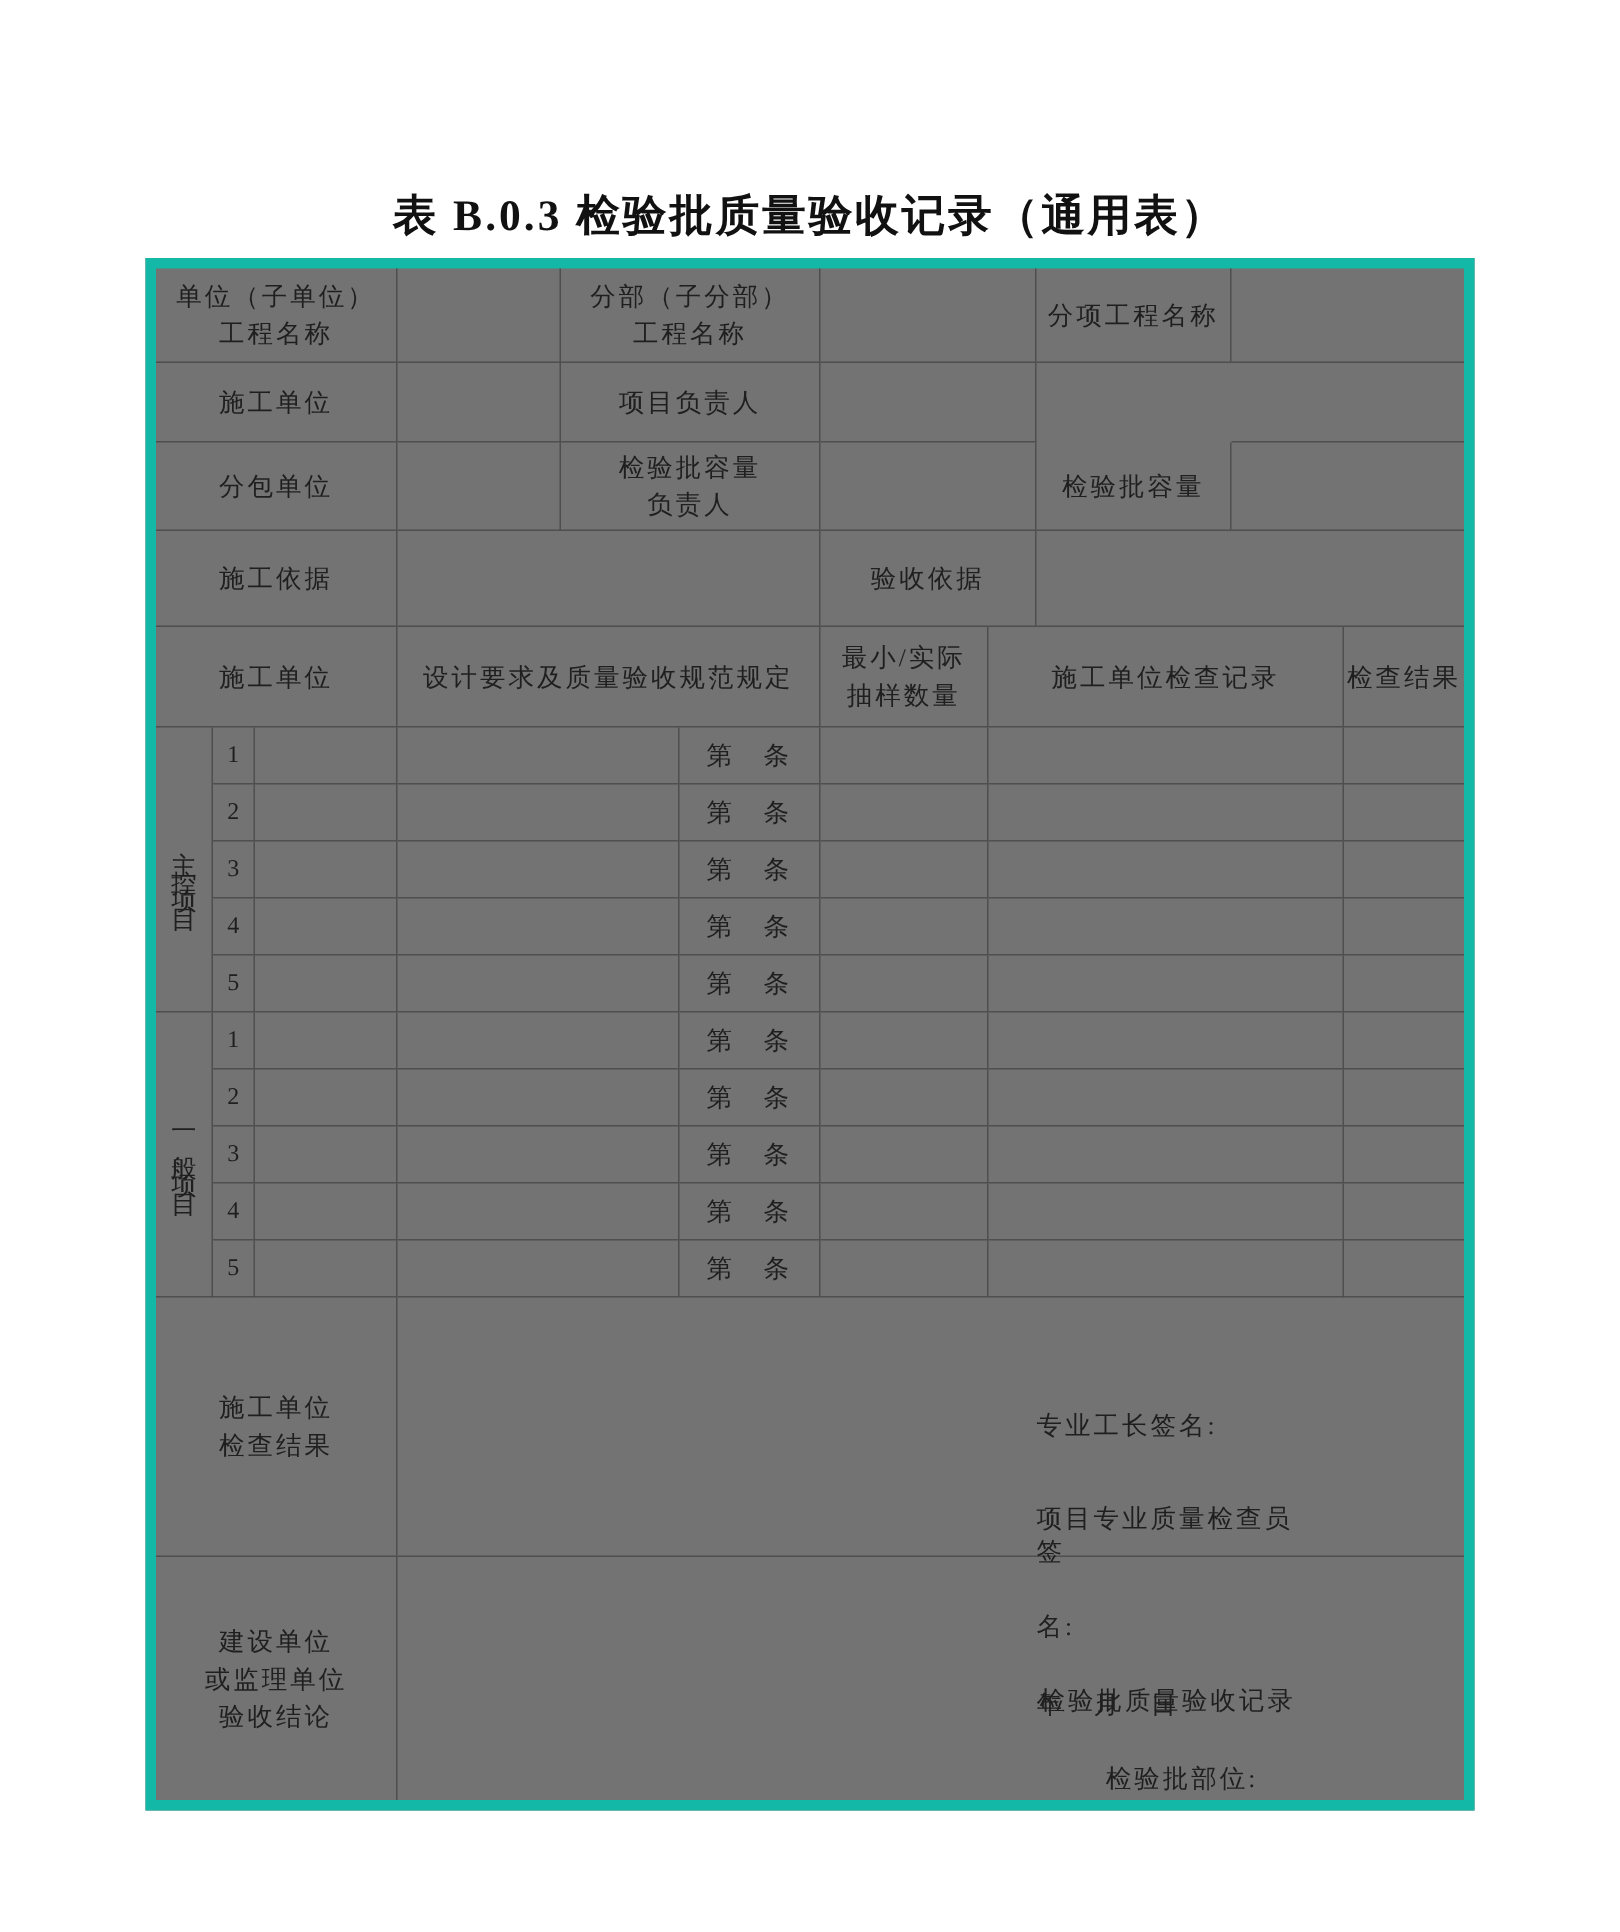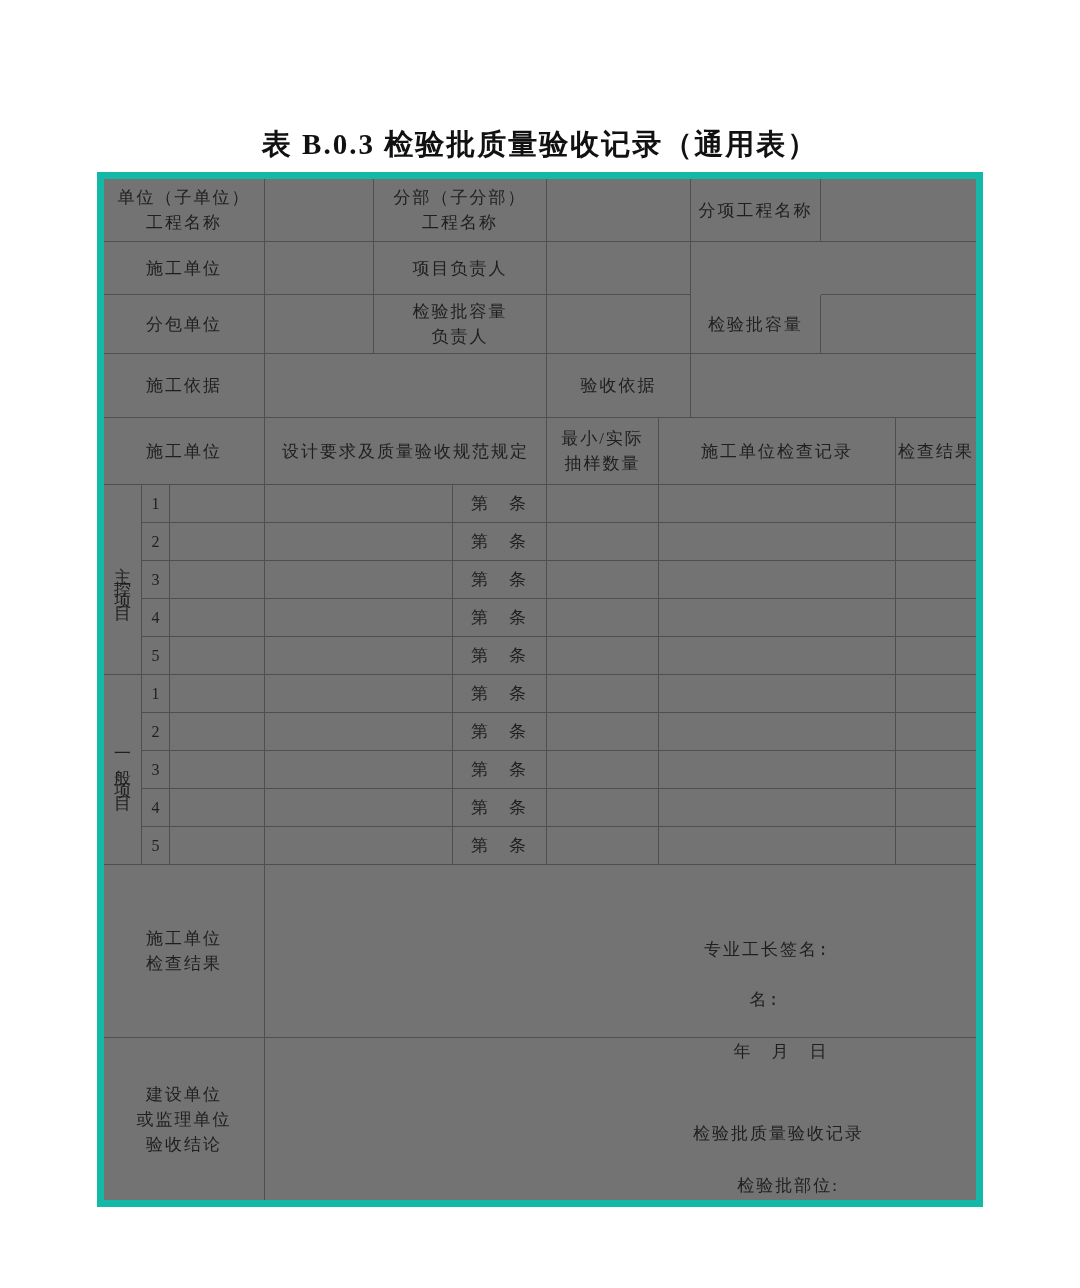--- a/index.html
+++ b/index.html
@@ -56,21 +56,21 @@
   }
   .sig-block{
     position:absolute;
     font-size:17px;
     letter-spacing:2px;
     line-height:22px;
   }
   .sig-contractor{right:105px;top:53px;width:180px;}
   .sig-client{right:93px;top:63px;width:190px;}
   .sl{display:block;}
-  .sl.right{text-align:center;font-family:Liberation Mono, monospace;}
+  .sl.right{text-align:left;}
   .sl.left{text-align:left;}
   .sl.center{text-align:center;}
   .pr28{padding-right:28px;}
   .pr32{padding-right:32px;}
   .mt18{margin-top:18px;}
   .mt8{margin-top:8px;}
   .mt12{margin-top:12px;}
   .mt6{margin-top:6px;}
 </style>
 </head>
@@ -197,20 +197,21 @@
     <div class="c" style="grid-area:15/6/16/7">第　条</div>
     <div class="c" style="grid-area:15/7/16/8"></div>
     <div class="c" style="grid-area:15/8/16/11"></div>
     <div class="c no-r" style="grid-area:15/11/16/12"></div>
 
     <div class="c" style="grid-area:16/1/17/4">施工单位
 检查结果</div>
     <div class="c no-r" style="grid-area:16/4/17/12">
       <div class="sig-block sig-contractor">
         <span class="sl right pr28">专业工长签名:</span>
+        <span class="sl left mt18">项目专业质量检查员签</span>
         <span class="sl right pr32 mt6">名:</span>
         <span class="sl right mt8">年　月　日</span>
       </div>
     </div>
 
     <div class="c no-b" style="grid-area:17/1/18/4">建设单位
 或监理单位
 验收结论</div>
     <div class="c no-r no-b" style="grid-area:17/4/18/12">
       <div class="sig-block sig-client">

